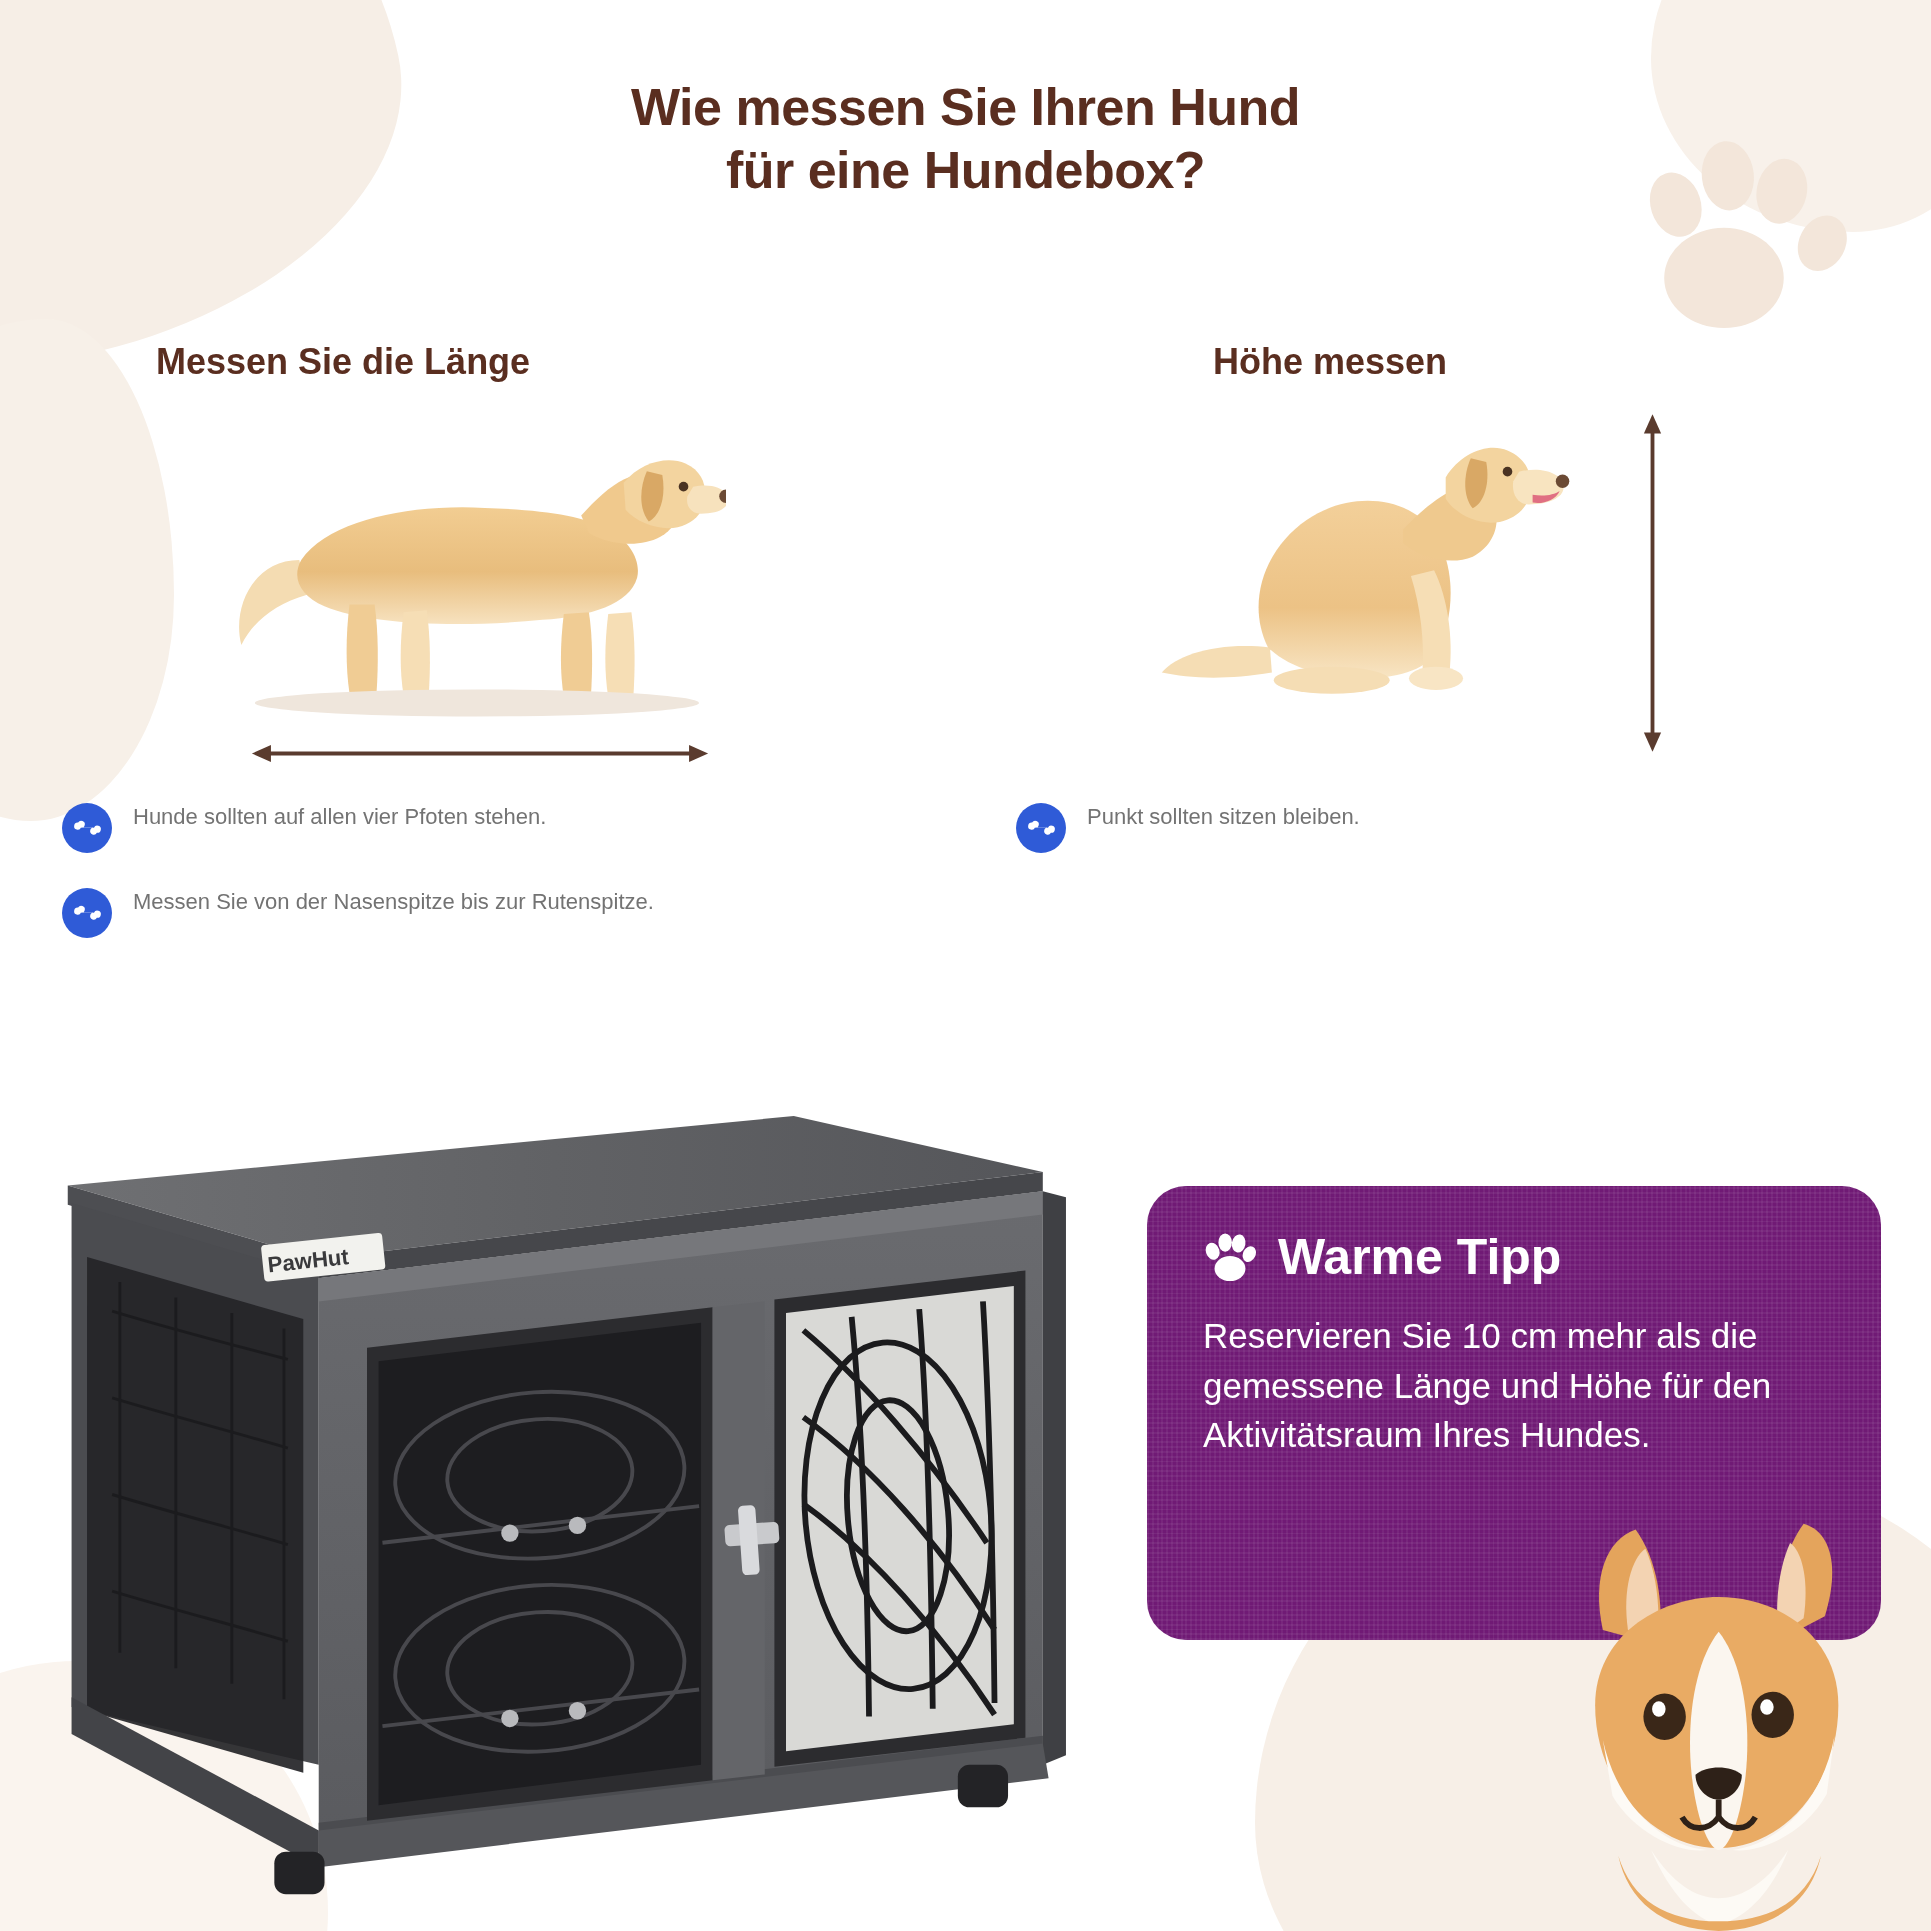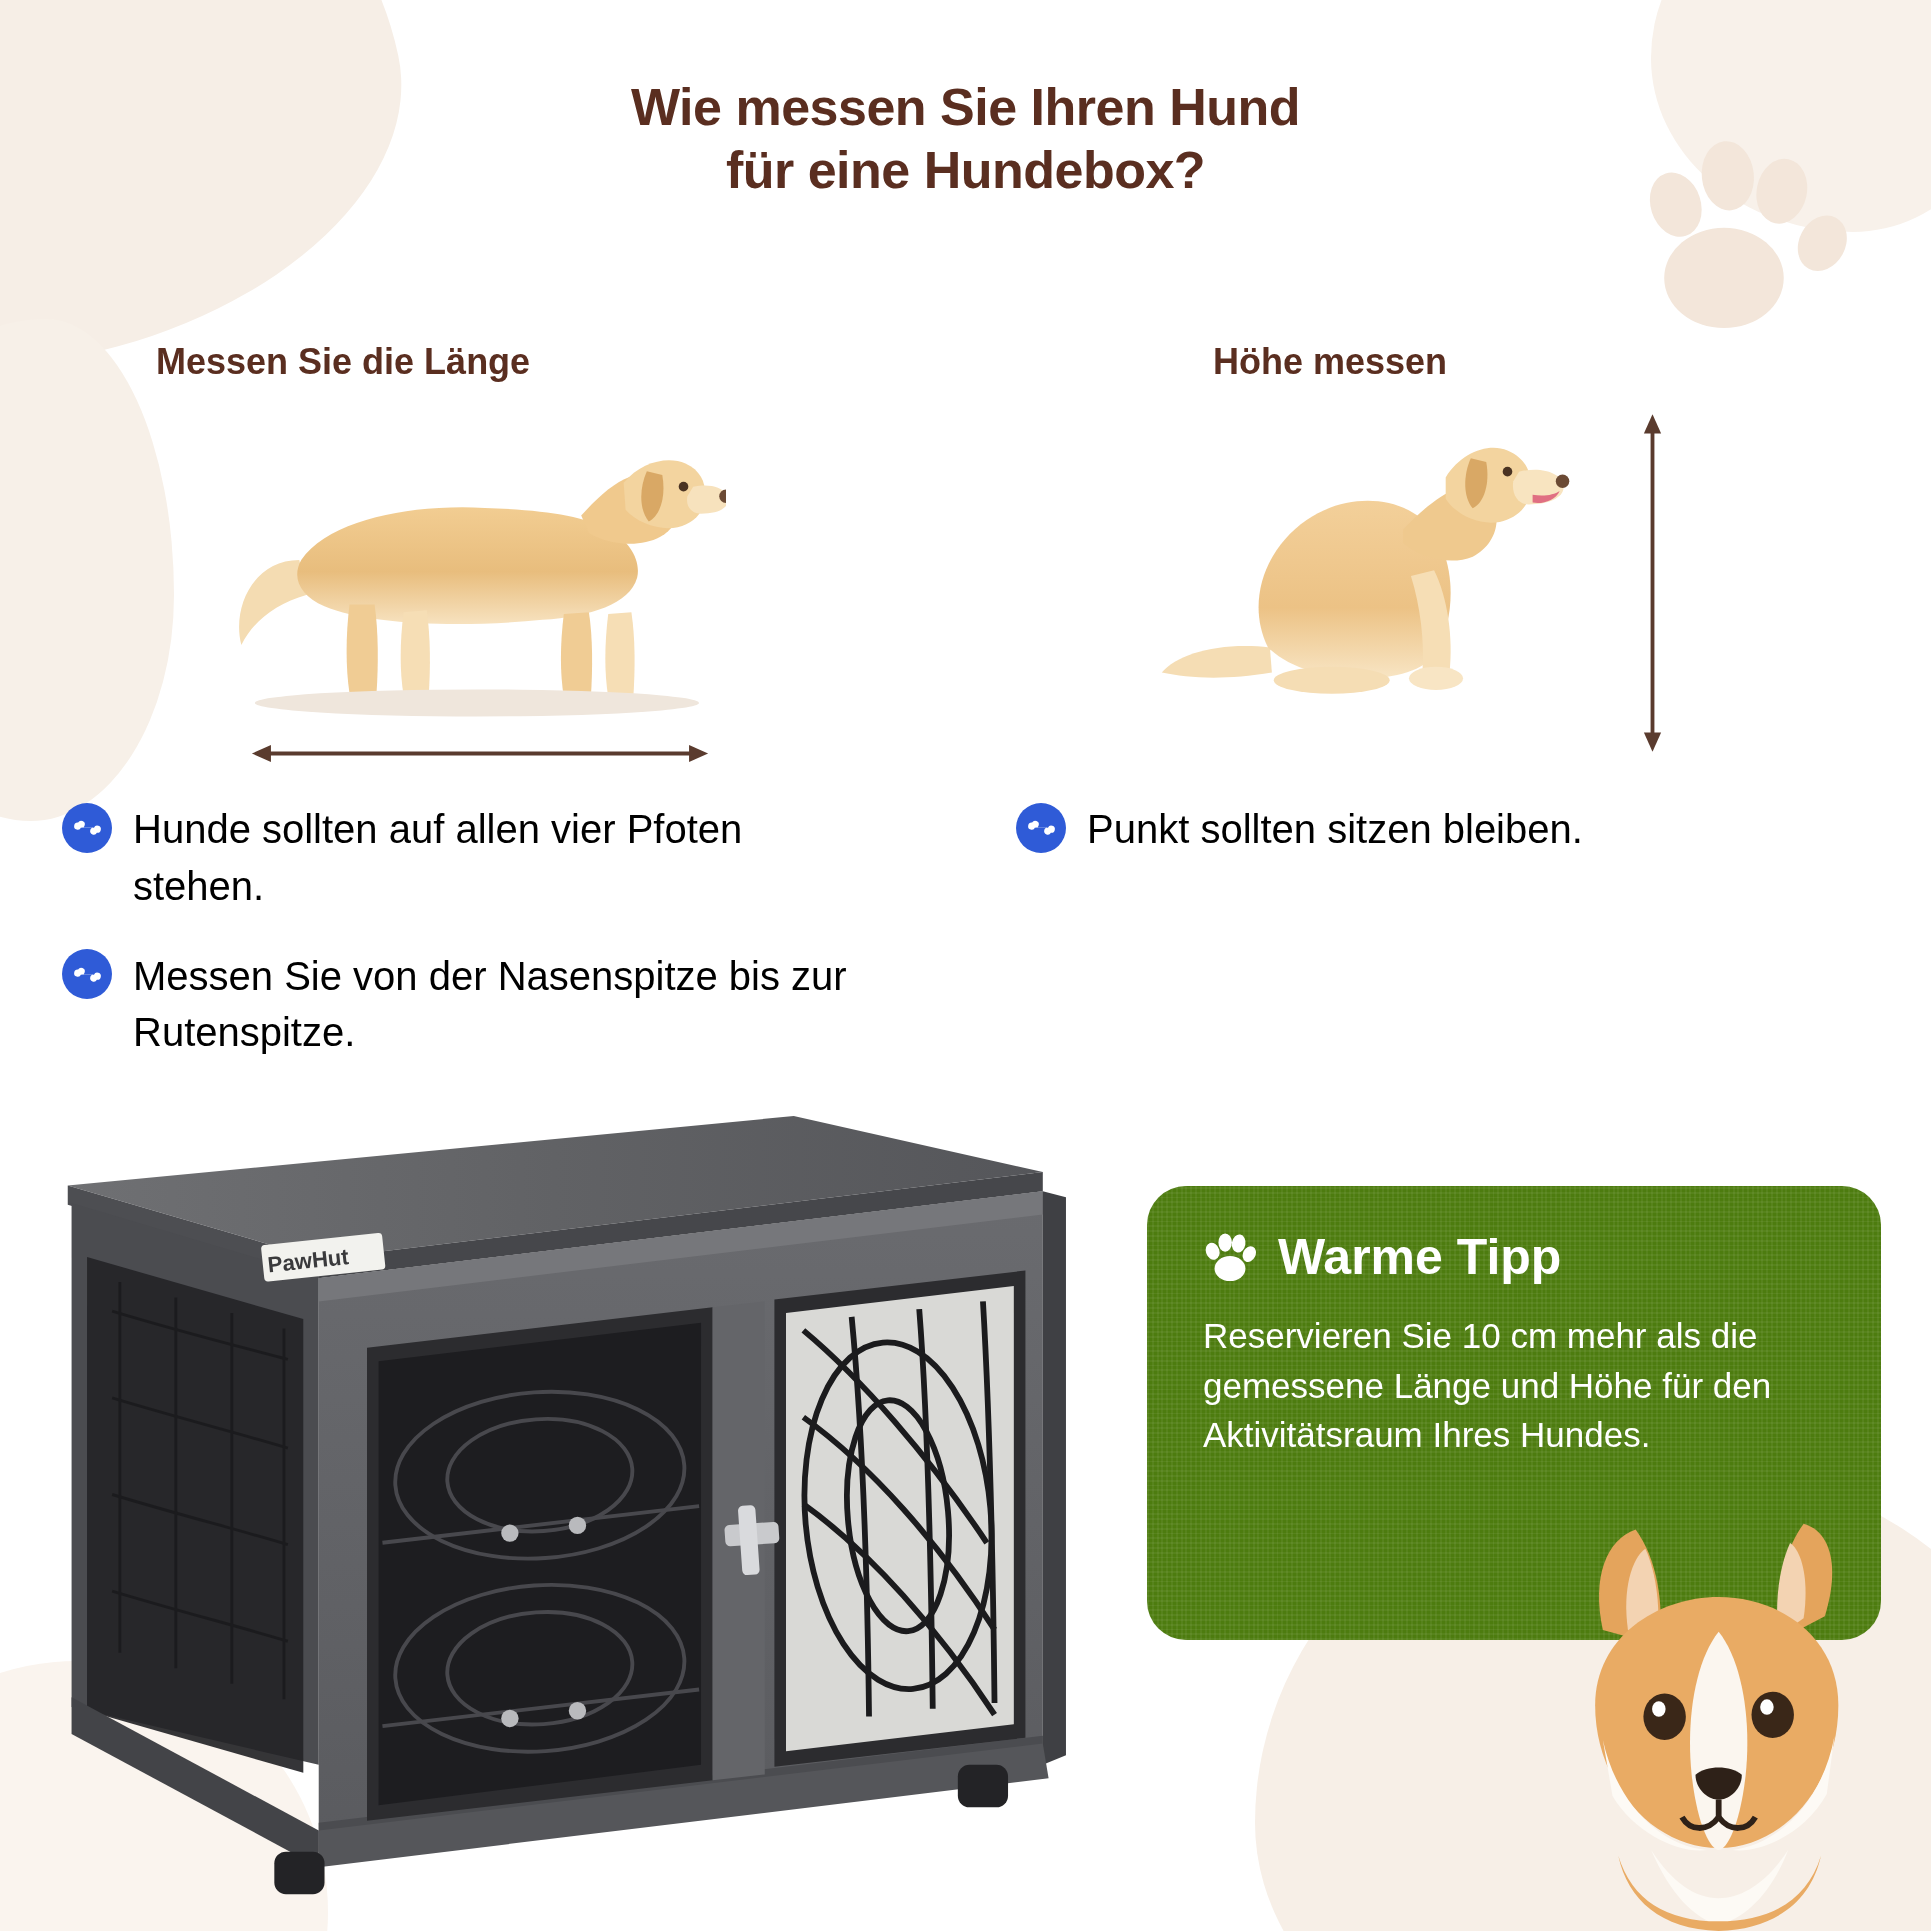--- a/index.html
+++ b/index.html
@@ -104,22 +104,22 @@
   }
   .arrow-v {
     position: absolute;
     left: 1641px; top: 413px;
     width: 23px; height: 340px;
   }
 
   
   .bullets-left, .bullets-right {
     position: absolute;
-    color: #000000;
-    font-size: 40px;
+    color: #737373;
+    font-size: 22px;
     line-height: 1.42;
   }
   .bullets-left  { left: 62px;  top: 801px; width: 792px; }
   .bullets-right { left: 1016px; top: 801px; width: 850px; }
 
   .bullet-row {
     display: flex;
     align-items: flex-start;
     margin-bottom: 33px;
   }
@@ -141,21 +141,21 @@
     position: absolute;
     left: 60px; top: 1089px;
     width: 1033px; height: 811px;
   }
 
   
   .tip-card {
     position: absolute;
     left: 1147px; top: 1186px;
     width: 734px; height: 454px;
-    background: #4d7c0f;
+    background: #701a75;
     border-radius: 39px;
     box-sizing: border-box;
     padding: 42px 48px 29px 56px;
     color: #ffffff;
     overflow: hidden;
   }
   .tip-card::after {
     content: "";
     position: absolute;
     inset: 0;

